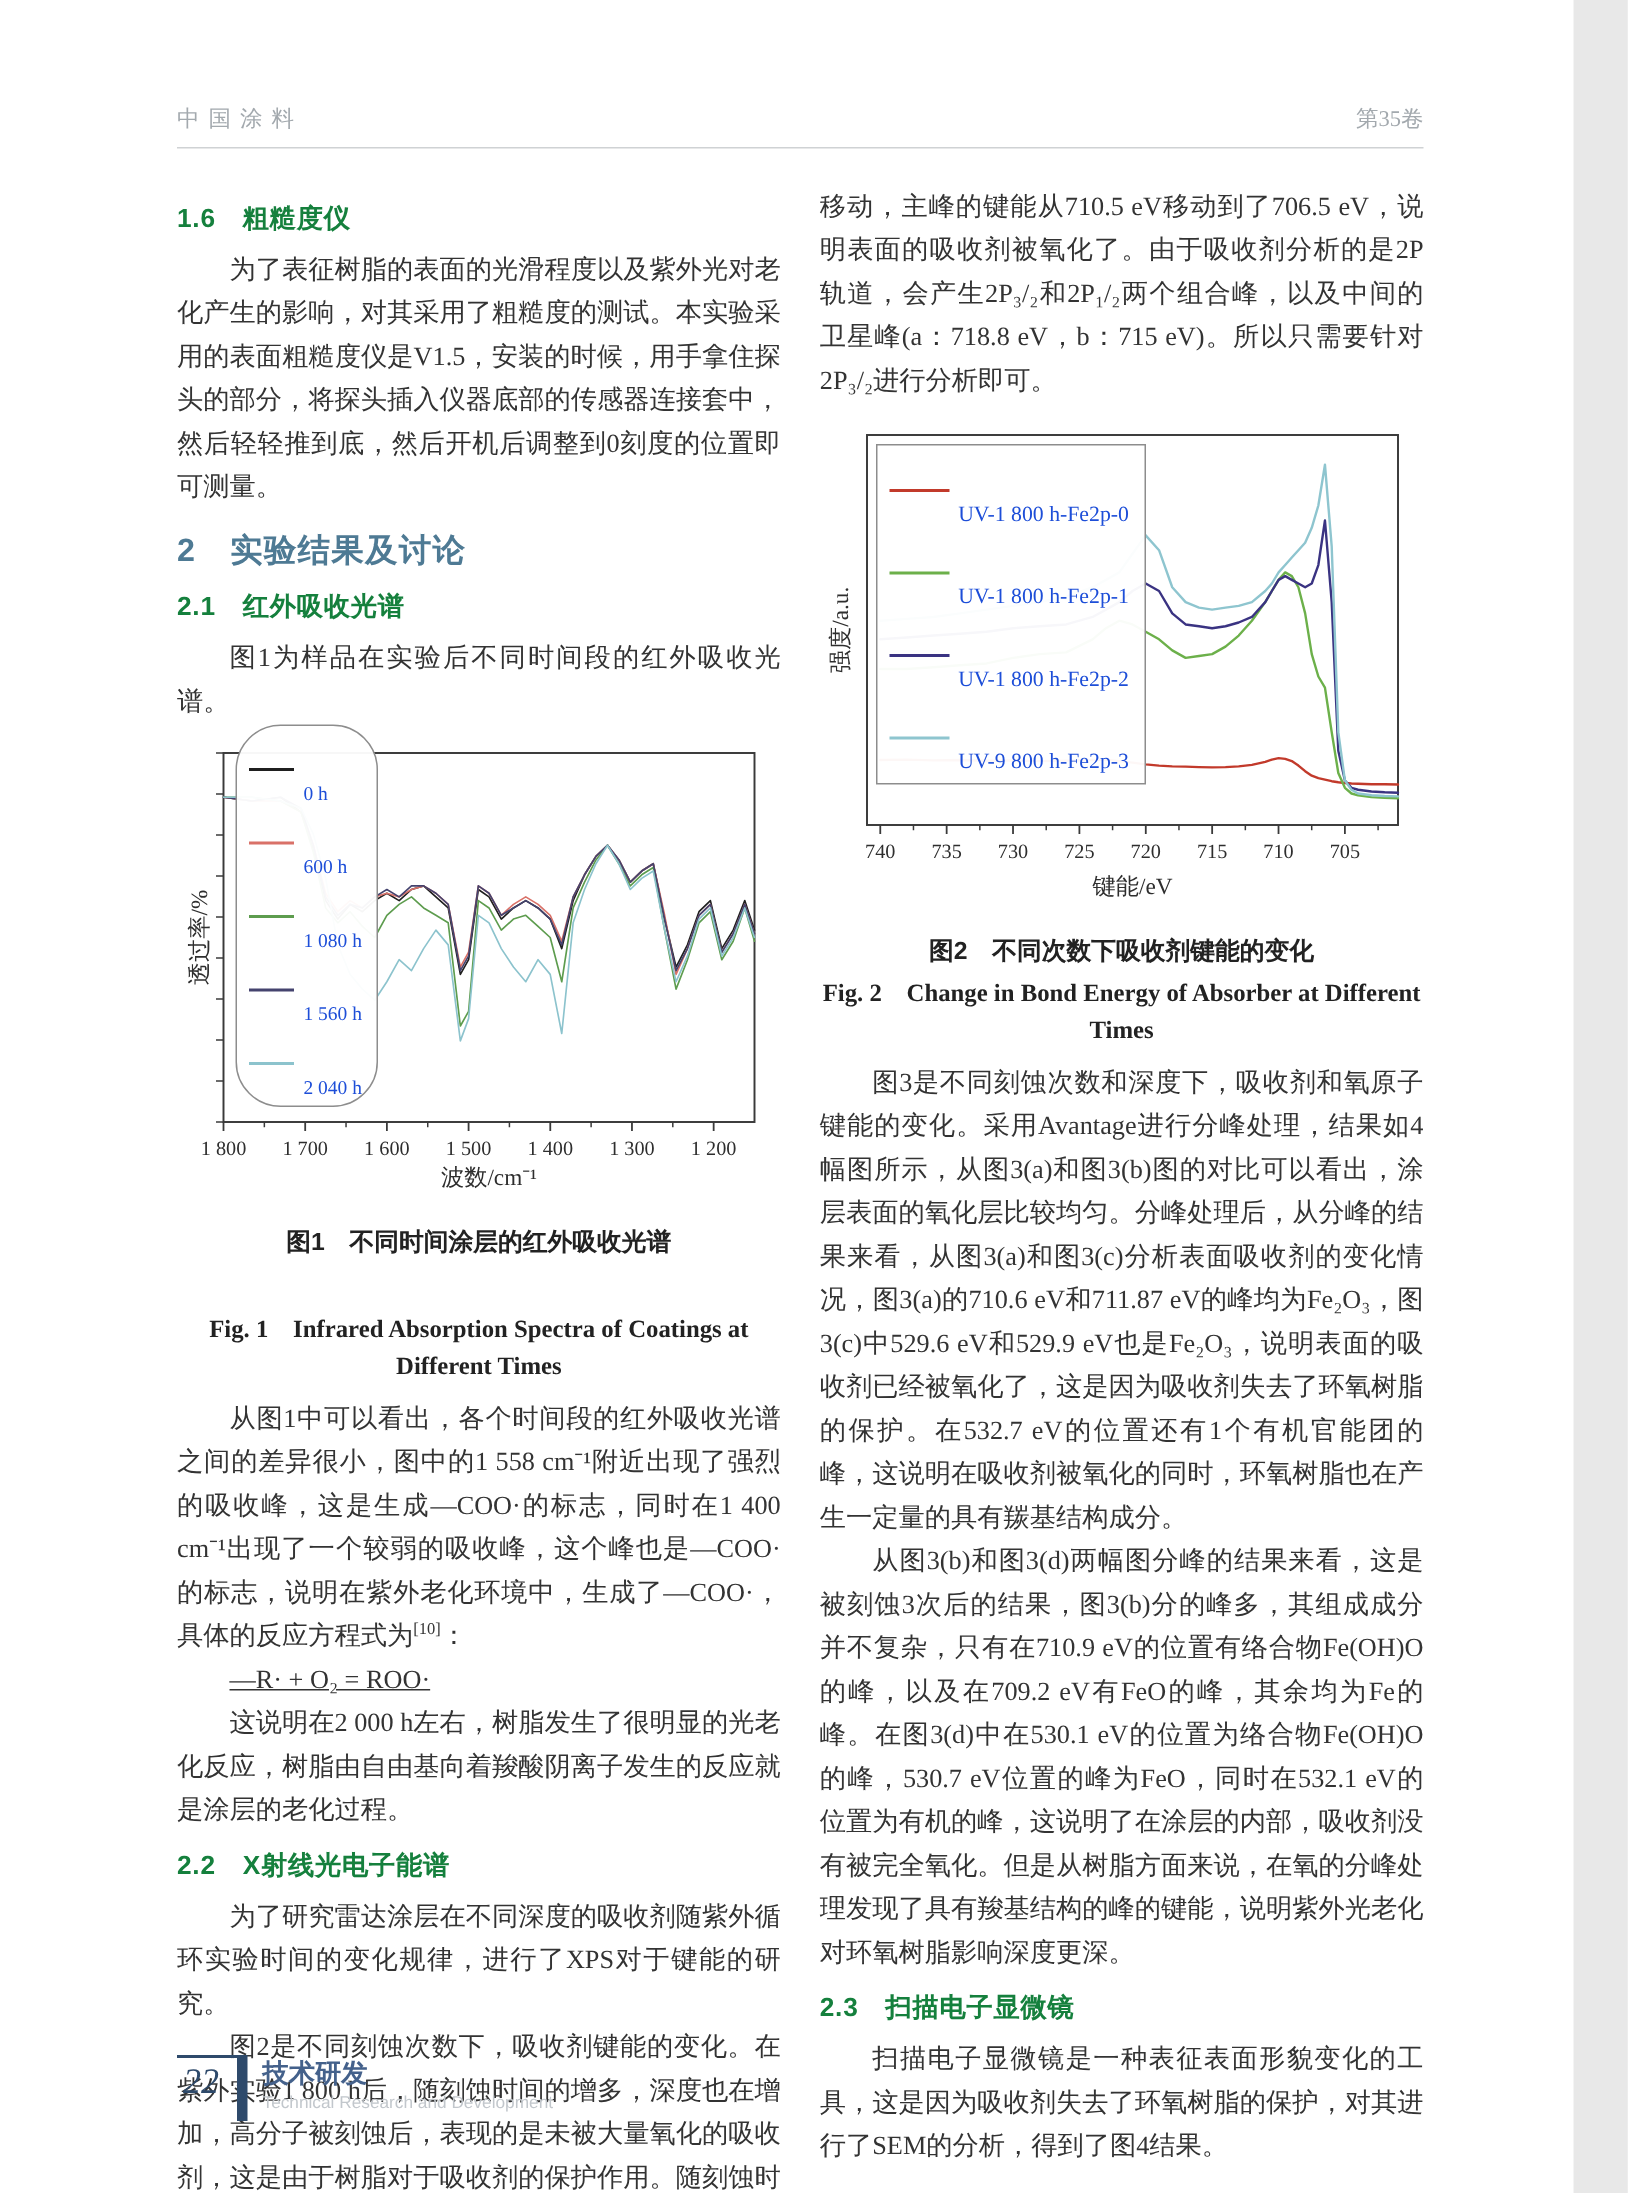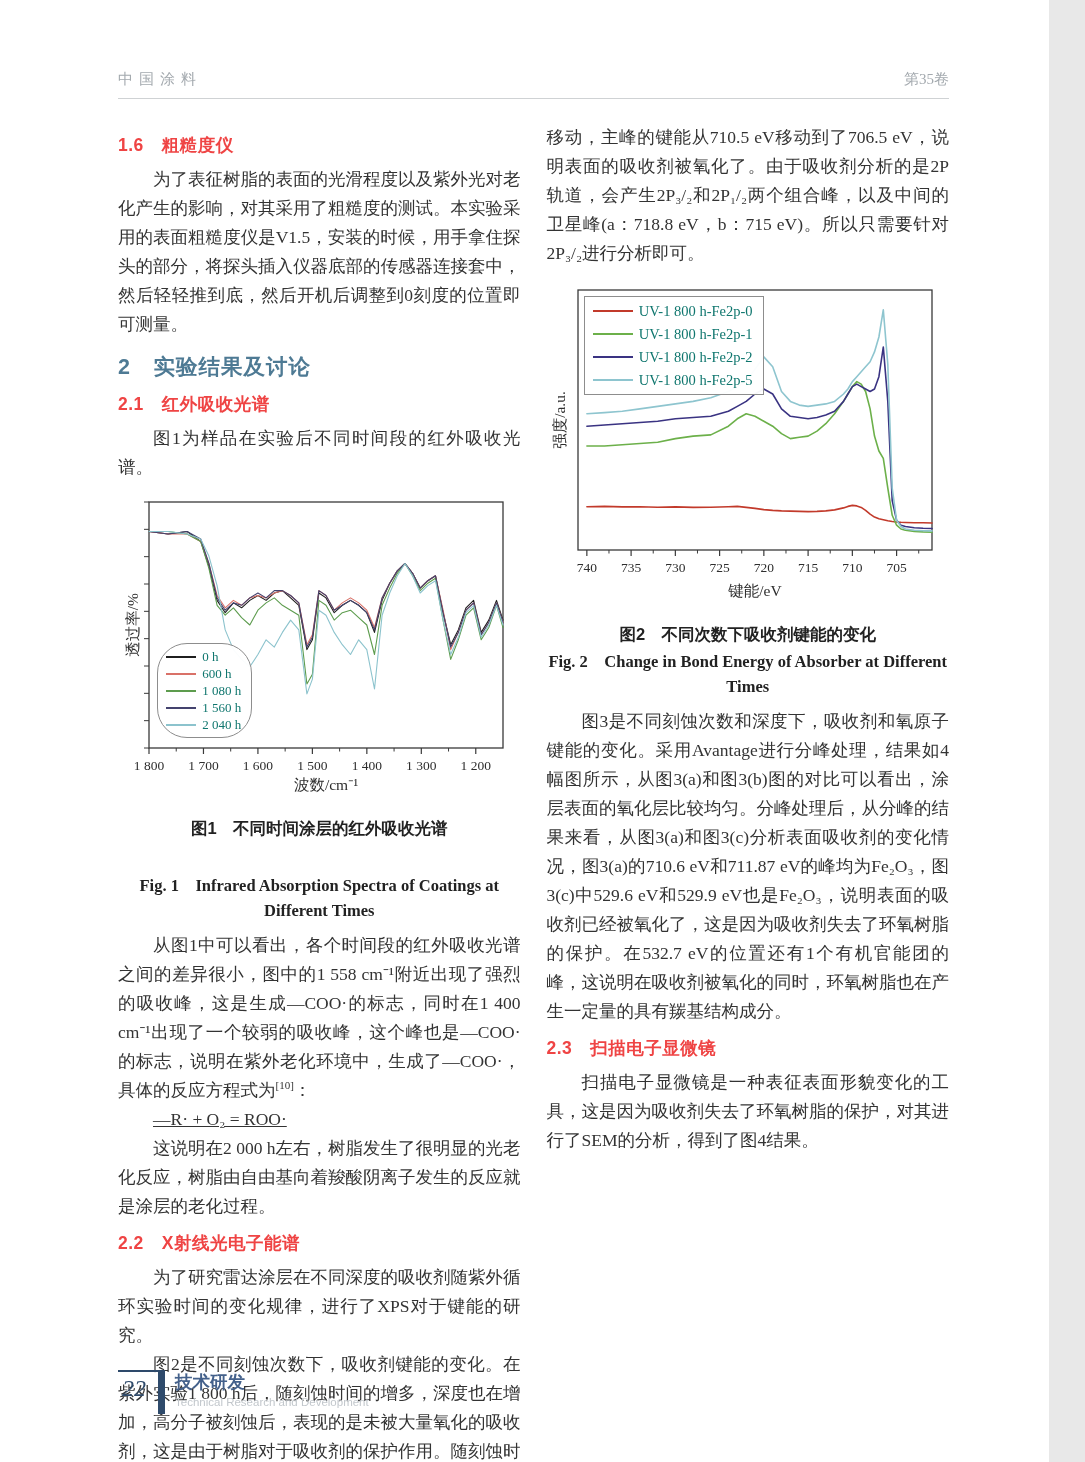--- a/index.html
+++ b/index.html
@@ -19,41 +19,41 @@
   .columns{display:flex;gap:26px;margin-top:24px;}
   .col{width:421px;font-size:17.5px;line-height:29px;text-align:justify;}
   p{margin:0;}
   .indent{text-indent:2em;}
   .eq{text-indent:2em;text-decoration:underline;}
   h2.sec{
     font-family:"Liberation Sans",sans-serif;color:#4e7a94;
     font-size:21.5px;font-weight:bold;margin:14px 0 8px;letter-spacing:1px;
   }
   h3.sec{
-    font-family:"Liberation Sans",sans-serif;color:#ef4444;
+    font-family:"Liberation Sans",sans-serif;color:#15803d;
     font-size:17.5px;font-weight:bold;margin:8px 0 5px;letter-spacing:0.5px;
   }
   sup{font-size:11px;line-height:0;}
   
   figure{margin:12px 0 8px;text-align:center;}
   .chart{position:relative;display:inline-block;}
   .chart svg{display:block;}
   .tick{font-size:13.5px;font-family:"Liberation Serif",serif;fill:#2e2e2e;}
   .axlabel{font-size:15.5px;font-family:"Liberation Serif",serif;fill:#2e2e2e;}
   .legend{
     position:absolute;background:rgba(255,255,255,0.96);
     border:1px solid #8d8d8d;padding:5px 10px 5px 8px;
     display:flex;flex-direction:column;gap:2px;text-align:left;
   }
   .lg-bl{left:32px;bottom:58px;border-radius:30px;}
   .lg-tl{left:32px;top:16px;gap:5px;}
   .lg-row{display:flex;align-items:center;gap:6px;}
   .lg-line{width:30px;height:2px;display:inline-block;flex:0 0 auto;}
   .legend-lg .lg-line{width:40px;height:2.5px;}
-  .lg-label{font-size:13px;font-family:"Liberation Serif",serif;color:#0f766e;line-height:15px;white-space:nowrap;}
+  .lg-label{font-size:13px;font-family:"Liberation Serif",serif;color:#1d4ed8;line-height:15px;white-space:nowrap;margin-top:32px;}
   .legend-lg .lg-label{font-size:14.5px;line-height:18px;}
   figcaption{margin-top:10px;}
   .cap-cn{
     font-family:"Liberation Sans",sans-serif;font-weight:bold;
     font-size:16.5px;color:#222;line-height:26px;
   }
   .cap-en{
     font-family:"Liberation Serif",serif;font-weight:bold;
     font-size:16.5px;color:#222;line-height:25px;margin:2px auto 0;
   }
@@ -180,21 +180,21 @@
               <div class="lg-row">
                 <span class="lg-line" style="background: rgb(108, 176, 74);"></span>
                 <span class="lg-label">UV-1 800 h-Fe2p-1</span>
               </div>
               <div class="lg-row">
                 <span class="lg-line" style="background: rgb(58, 51, 130);"></span>
                 <span class="lg-label">UV-1 800 h-Fe2p-2</span>
               </div>
               <div class="lg-row">
                 <span class="lg-line" style="background: rgb(142, 197, 207);"></span>
-                <span class="lg-label">UV-1 800 h-Fe2p-5</span>
+                <span class="lg-label">UV-9 800 h-Fe2p-3</span>
               </div>
             </div>
         <svg viewBox="0 0 392 322" width="392" height="322">
               <rect x="26" y="10" width="354" height="260" fill="none" stroke="#3a3a3a" stroke-width="1.3"></rect>
               <line x1="34.85" y1="270" x2="34.85" y2="276" stroke="#3a3a3a" stroke-width="1.2"></line>
               <text x="34.85" y="292" text-anchor="middle" class="tick">740</text>
               <line x1="79.1" y1="270" x2="79.1" y2="276" stroke="#3a3a3a" stroke-width="1.2"></line>
               <text x="79.1" y="292" text-anchor="middle" class="tick">735</text>
               <line x1="123.35000000000001" y1="270" x2="123.35000000000001" y2="276" stroke="#3a3a3a" stroke-width="1.2"></line>
               <text x="123.35000000000001" y="292" text-anchor="middle" class="tick">730</text>
@@ -223,20 +223,21 @@
               <text x="203" y="316" text-anchor="middle" class="axlabel">键能/eV</text>
               <text x="13" y="140" text-anchor="middle" class="axlabel" transform="rotate(-90 13 140)">强度/a.u.</text>
             </svg></div>
         <figcaption>
           <div class="cap-cn">图2　不同次数下吸收剂键能的变化</div>
           <div class="cap-en cap-en-2">Fig. 2　Change in Bond Energy of Absorber at Different Times</div>
         </figcaption>
       </figure>
 
       <p class="indent">图3是不同刻蚀次数和深度下，吸收剂和氧原子键能的变化。采用Avantage进行分峰处理，结果如4幅图所示，从图3(a)和图3(b)图的对比可以看出，涂层表面的氧化层比较均匀。分峰处理后，从分峰的结果来看，从图3(a)和图3(c)分析表面吸收剂的变化情况，图3(a)的710.6 eV和711.87 eV的峰均为Fe₂O₃，图3(c)中529.6 eV和529.9 eV也是Fe₂O₃，说明表面的吸收剂已经被氧化了，这是因为吸收剂失去了环氧树脂的保护。在532.7 eV的位置还有1个有机官能团的峰，这说明在吸收剂被氧化的同时，环氧树脂也在产生一定量的具有羰基结构成分。</p>
+      <p class="indent">从图3(b)和图3(d)两幅图分峰的结果来看，这是被刻蚀3次后的结果，图3(b)分的峰多，其组成成分并不复杂，只有在710.9 eV的位置有络合物Fe(OH)O的峰，以及在709.2 eV有FeO的峰，其余均为Fe的峰。在图3(d)中在530.1 eV的位置为络合物Fe(OH)O的峰，530.7 eV位置的峰为FeO，同时在532.1 eV的位置为有机的峰，这说明了在涂层的内部，吸收剂没有被完全氧化。但是从树脂方面来说，在氧的分峰处理发现了具有羧基结构的峰的键能，说明紫外光老化对环氧树脂影响深度更深。</p>
 
       <h3 class="sec">2.3　扫描电子显微镜</h3>
       <p class="indent">扫描电子显微镜是一种表征表面形貌变化的工具，这是因为吸收剂失去了环氧树脂的保护，对其进行了SEM的分析，得到了图4结果。</p>
     </div>
 
   </div>
 
   <div class="pg-footer">
     <div class="pageno-box">
       <span class="pageno">22</span>

